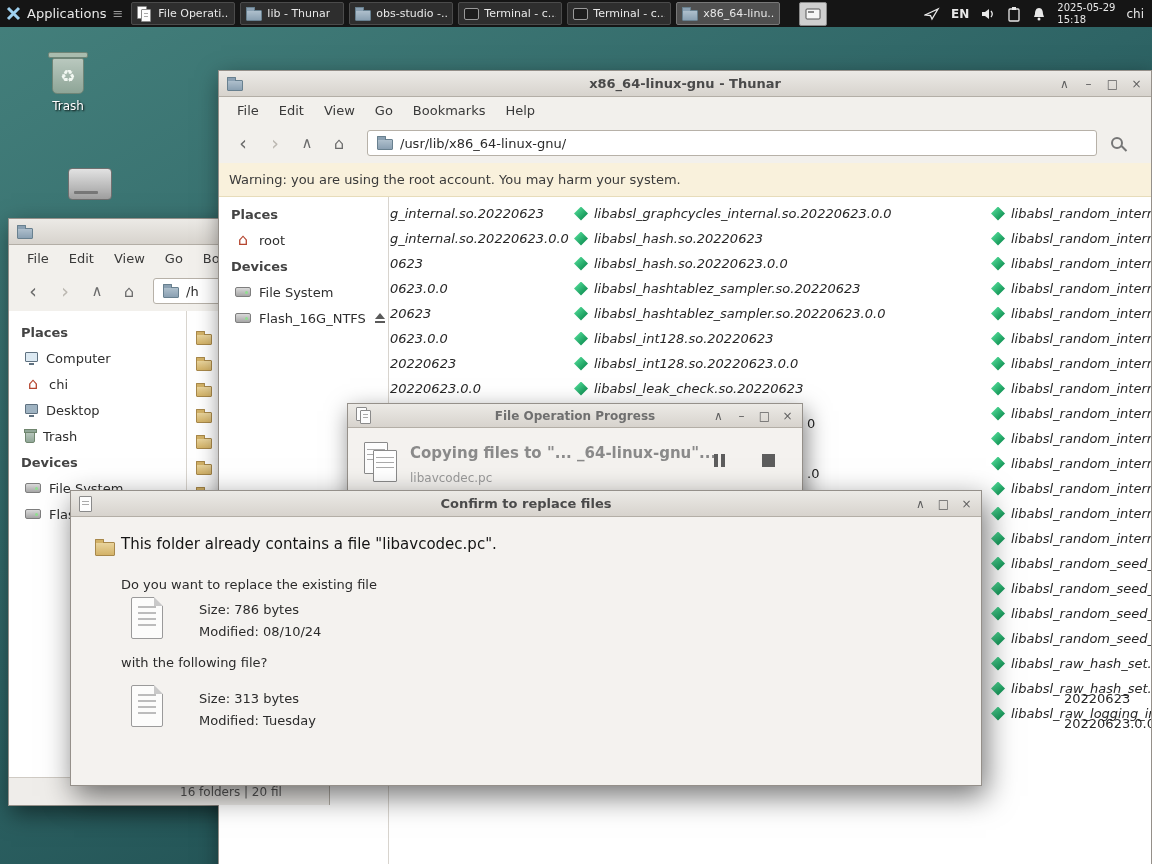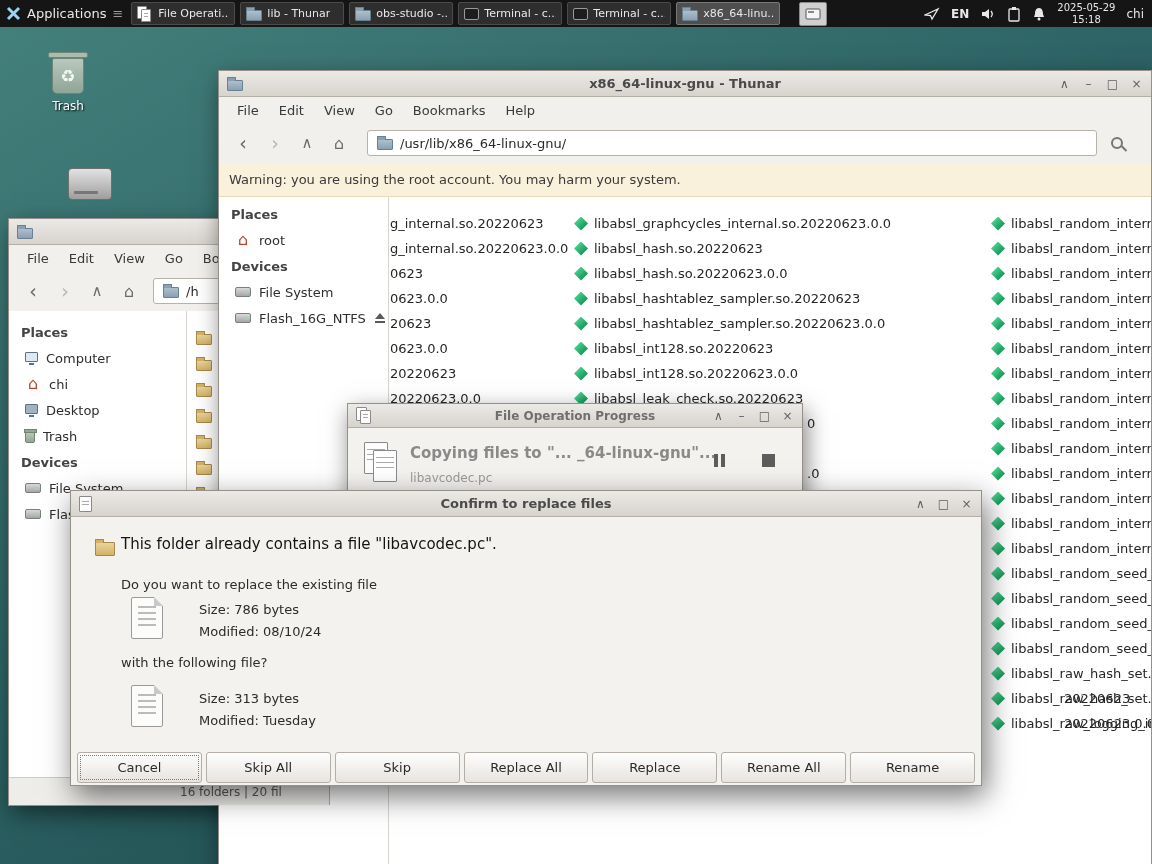--- a/index.html
+++ b/index.html
@@ -14,21 +14,21 @@
   .apps-btn { display:flex; align-items:center; gap:6px; padding:16px 6px; height:100%; font-size:13px; }
   .hamb { color:#9a9a9a; font-size:13px; margin-right:8px; }
   .task { width:104px; height:23px; margin-right:5px; background:#2e2e2e; border:1px solid #4b4b4b;
           border-radius:2px; display:flex; align-items:center; gap:5px; padding:0 5px; font-size:11px; }
   .task .lbl { white-space:nowrap; overflow:hidden; }
   .task.active { background:#4f4f4f; border-color:#787878; }
   .tray-btn { width:28px; height:24px; background:#cfcfcf; border:1px solid #8a8a8a; border-radius:2px;
               display:flex; align-items:center; justify-content:center; margin-left:14px; }
   .pright { margin-left:auto; display:flex; align-items:center; gap:11px; padding-right:8px; }
   .lang { font-weight:bold; font-size:12px; }
-  .clock { text-align:center; font-size:10px; line-height:12px; }
+  .clock { font-size:10px; line-height:12px; }
   .puser { font-size:12px; }
 
   
   .desk-icon { position:absolute; width:92px; text-align:center; z-index:1; }
   .desk-label { margin-top:5px; color:#fff; font-size:12px; text-shadow:1px 1px 2px #000; }
   .trash-big { position:relative; width:36px; height:44px; margin:0 auto; }
   .trash-big .lid { position:absolute; top:2px; left:-2px; right:-2px; height:6px; background:#a9bcae; border:1px solid #6f8577; border-radius:2px; }
   .trash-big .bodyy { position:absolute; top:8px; left:2px; right:2px; bottom:0; background:linear-gradient(#b9c8be,#8ea597);
                       border:1px solid #6f8577; border-radius:2px 2px 5px 5px; color:#f2f8f2; font-size:17px; line-height:34px; }
   .drive-big { position:relative; width:44px; height:32px; margin:0 auto; background:linear-gradient(#e2e2e2,#9f9f9f);
@@ -93,21 +93,21 @@
   .eject-ic::after { content:""; position:absolute; left:1px; bottom:1px; width:10px; height:2px; background:#5a5a5a; }
   .search-ic { position:relative; width:12px; height:12px; border:2px solid #767676; border-radius:50%; flex:none; }
   .search-ic::after { content:""; position:absolute; width:2px; height:7px; background:#767676;
                       transform:rotate(-45deg); right:-4px; bottom:-5px; }
   .pause-ic { display:flex; gap:3px; } .pause-ic i { width:4px; height:13px; background:#5d5d5d; }
   .stop-ic { width:13px; height:13px; background:#5d5d5d; }
 
   
   .mbody { position:absolute; left:0; right:0; }
   .fpane { position:absolute; top:0; bottom:0; background:#fff; overflow:hidden; }
-  .filecol { position:absolute; top:14px; }
+  .filecol { position:absolute; top:4px;font-style:italic; }
   .frow { height:25px; display:flex; align-items:center; gap:6px; color:#262626; white-space:nowrap; }
   .tailfrag { position:absolute; color:#262626; white-space:nowrap; }
   .bfiles { position:absolute; right:0; bottom:28px; background:#fff; overflow:hidden; }
   .bfrow { height:26px; display:flex; align-items:center; padding-left:9px; }
 
   
   .dlg-txt-big { position:absolute; font-size:15px; color:#141414; }
   .dlg-txt { position:absolute; font-size:13px; color:#2b2b2b; }
   .btnrow { position:absolute; left:6px; right:6px; top:261px; display:flex; gap:4px; }
   .dbtn { flex:1; height:31px; background:linear-gradient(#fefefe,#e7e4df); border:1px solid #b4aea6; border-radius:3px;
@@ -560,24 +560,15 @@
     <div class="dlg-txt" style="left:128px;top:133px;">Modified: 08/10/24</div>
     <div class="dlg-txt" style="left:50px;top:164px;">with the following file?</div>
     <span class="doc-ic" style="position:absolute;left:60px;top:194px;">
         <i style="top:8px;"></i>
         <i style="top:14px;"></i>
         <i style="top:20px;"></i>
         <i style="top:26px;"></i>
       </span>
     <div class="dlg-txt" style="left:128px;top:200px;">Size: 313 bytes</div>
     <div class="dlg-txt" style="left:128px;top:222px;">Modified: Tuesday</div>
-    <div class="btnrow">
-        <div class="dbtn">Cancel</div>
-        <div class="dbtn">Skip All</div>
-        <div class="dbtn">Skip</div>
-        <div class="dbtn">Replace All</div>
-        <div class="dbtn">Replace</div>
-        <div class="dbtn">Rename All</div>
-        <div class="dbtn">Rename</div>
-      </div>
   </div>
 
 </div>
 
 </body></html>

